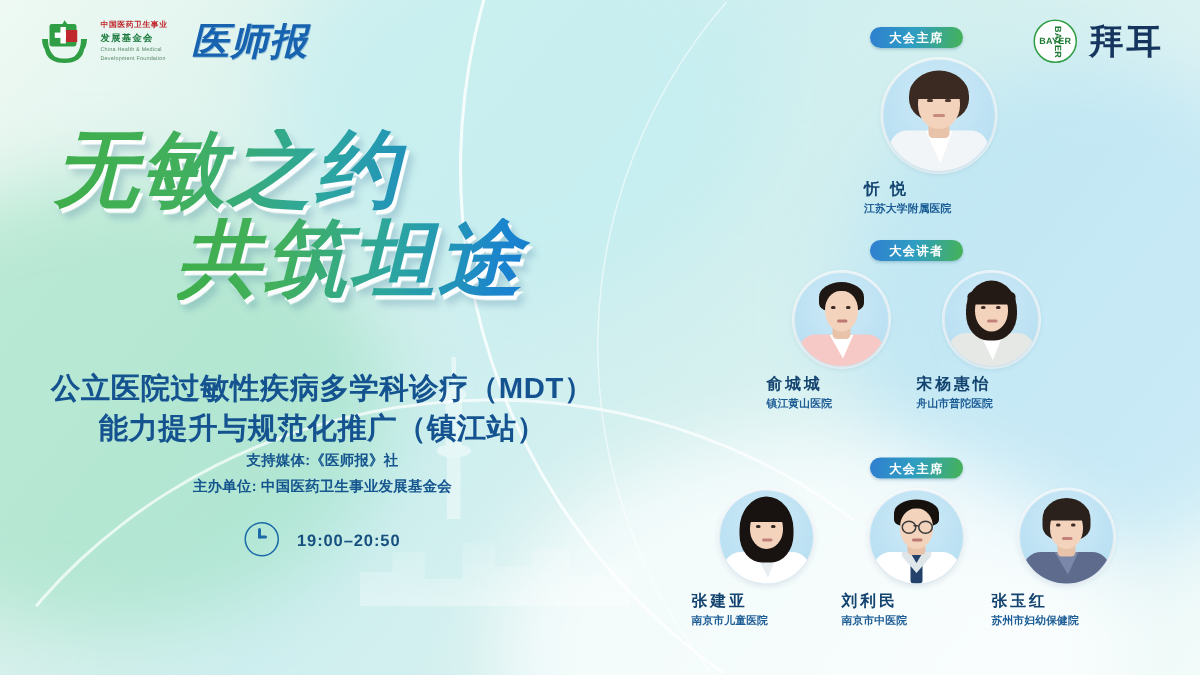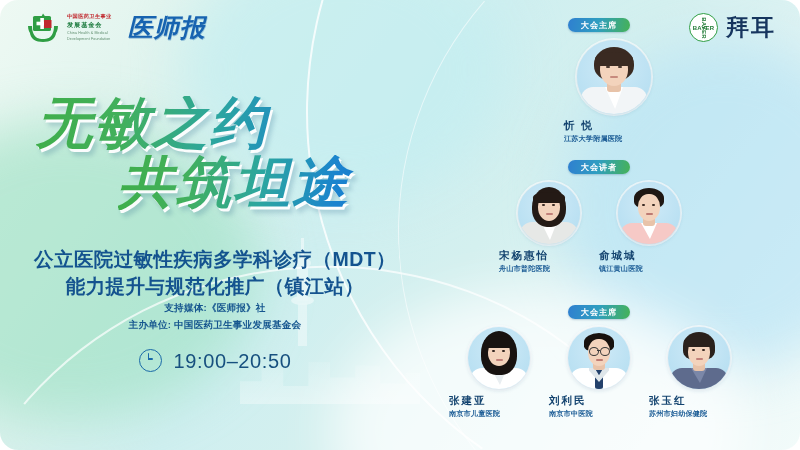--- a/index.html
+++ b/index.html
@@ -17,21 +17,20 @@
     overflow: hidden;
     background: linear-gradient(128deg,
         #eef9f3 0%,
         #e3f5ef 14%,
         #d8f1ec 30%,
         #cfeff0 44%,
         #d4f0ef 58%,
         #def3f3 72%,
         #e9f7f7 86%,
         #f2fbfa 100%);
-    border-radius: 18px;
   }
 
   
   .bg-layer { position:absolute; inset:0; pointer-events:none; }
   .blob {
     position: absolute;
     border-radius: 50%;
     filter: blur(26px);
   }
   .swoosh {
@@ -110,21 +109,21 @@
   .bayer-cn {
     font-size: 23px;
     font-weight: bold;
     color: #16355e;
     letter-spacing: 2px;
   }
 
   
   .title-wrap {
     position: absolute;
-    left: 0; top: 96px;
+    left: 0; top: 86px;
     width: 430px;
   }
   .title-line {
     font-size: 56px;
     font-weight: bold;
     font-style: italic;
     letter-spacing: 2px;
     line-height: 0.98;
     background: linear-gradient(96deg, #3fae4a 0%, #42b05c 22%, #2ca6a0 46%, #1a83cf 70%, #1569c4 100%);
     -webkit-background-clip: text;
@@ -192,29 +191,29 @@
   .clock-icon::after  { width: 5.5px; height: 1.7px; left: 8.2px; top: 8.4px; }
   .dt-text { text-align: center; }
   .dt-date {
     font-size: 14.5px;
     font-weight: bold;
     color: #17507f;
     letter-spacing: .3px;
     white-space: nowrap;
   }
   .dt-time {
-    font-size: 20px;
-    font-weight: normal;
+    font-size: 11px;
+    font-weight: bold;
     color: #17507f;
     letter-spacing: .6px;
     margin-top: 2px;
   }
 
   
-  .people { position: absolute; right: 16px; top: 0; width: 370px; height: 398px; }
+  .people { position: absolute; right: 4px; top: 0; width: 370px; height: 398px; }
   .group { position: absolute; width: 100%; }
   .badge {
     margin: 0 auto;
     width: 62px; height: 14px;
     border-radius: 7px;
     background: linear-gradient(100deg, #2f7fd0 0%, #2f9ec1 48%, #46b256 100%);
     color: #ffffff;
     font-size: 8.2px;
     font-weight: bold;
     letter-spacing: .9px;
@@ -369,46 +368,46 @@
           <div class="p-org">江苏大学附属医院</div>
         </div>
       </div>
     </div>
 
     <div class="group" style="top:160px;">
       <div class="badge">大会讲者</div>
       <div class="row" style="margin-top:8px;">
         <div class="person">
           <div class="avatar">
+            <div class="pr pr-body" style="left:2px; top:41px; width:58px; height:28px; background:#f6c9c6;"></div>
+            <div class="pr pr-collar" style="left:23px; top:41px; width:16px; height:16px; clip-path:polygon(0 0,100% 0,56% 100%); background:#ffffff;"></div>
+            <div class="pr pr-neck" style="left:25px; top:34px; width:12px; height:10px;"></div>
+            <div class="pr pr-hair" style="left:16px; top:6px; width:30px; height:20px; background:#1f1713; border-radius:50% 50% 30% 30%;"></div>
+            <div class="pr pr-face" style="left:20px; top:12px; width:22px; height:27px;"></div>
+            <div class="pr" style="left:24px; top:22px; width:3.4px; height:1.8px; background:#3b2b24; border-radius:1px;"></div>
+            <div class="pr" style="left:34px; top:22px; width:3.4px; height:1.8px; background:#3b2b24; border-radius:1px;"></div>
+            <div class="pr" style="left:28px; top:31px; width:7px; height:1.8px; background:#bd7a72; border-radius:1px;"></div>
+          </div>
+          <div class="p-name">俞城城</div>
+          <div class="p-org">镇江黄山医院</div>
+        </div>
+        <div class="person">
+          <div class="avatar">
             <div class="pr pr-body" style="left:2px; top:40px; width:58px; height:28px; background:#e6e8e6;"></div>
             <div class="pr pr-collar" style="left:23px; top:40px; width:16px; height:18px; clip-path:polygon(0 0,100% 0,56% 100%);"></div>
             <div class="pr pr-neck" style="left:25px; top:34px; width:12px; height:10px;"></div>
             <div class="pr pr-hair" style="left:14px; top:5px; width:34px; height:40px; background:#241a15;"></div>
             <div class="pr pr-face" style="left:20px; top:12px; width:22px; height:27px;"></div>
             <div class="pr" style="left:15px; top:10px; width:32px; height:11px; border-radius:50% 50% 0 0; background:#241a15;"></div>
             <div class="pr" style="left:24px; top:22px; width:3.4px; height:1.8px; background:#3b2b24; border-radius:1px;"></div>
             <div class="pr" style="left:34px; top:22px; width:3.4px; height:1.8px; background:#3b2b24; border-radius:1px;"></div>
             <div class="pr" style="left:28px; top:31px; width:7px; height:1.8px; background:#c2817a; border-radius:1px;"></div>
           </div>
           <div class="p-name">宋杨惠怡</div>
           <div class="p-org">舟山市普陀医院</div>
-        </div>
-        <div class="person">
-          <div class="avatar">
-            <div class="pr pr-body" style="left:2px; top:41px; width:58px; height:28px; background:#f6c9c6;"></div>
-            <div class="pr pr-collar" style="left:23px; top:41px; width:16px; height:16px; clip-path:polygon(0 0,100% 0,56% 100%); background:#ffffff;"></div>
-            <div class="pr pr-neck" style="left:25px; top:34px; width:12px; height:10px;"></div>
-            <div class="pr pr-hair" style="left:16px; top:6px; width:30px; height:20px; background:#1f1713; border-radius:50% 50% 30% 30%;"></div>
-            <div class="pr pr-face" style="left:20px; top:12px; width:22px; height:27px;"></div>
-            <div class="pr" style="left:24px; top:22px; width:3.4px; height:1.8px; background:#3b2b24; border-radius:1px;"></div>
-            <div class="pr" style="left:34px; top:22px; width:3.4px; height:1.8px; background:#3b2b24; border-radius:1px;"></div>
-            <div class="pr" style="left:28px; top:31px; width:7px; height:1.8px; background:#bd7a72; border-radius:1px;"></div>
-          </div>
-          <div class="p-name">俞城城</div>
-          <div class="p-org">镇江黄山医院</div>
         </div>
       </div>
     </div>
 
     <div class="group" style="top:305px;">
       <div class="badge">大会主席</div>
       <div class="row" style="margin-top:8px;">
         <div class="person">
           <div class="avatar">
             <div class="pr pr-body" style="left:2px; top:41px; width:58px; height:28px; background:#ffffff;"></div>

